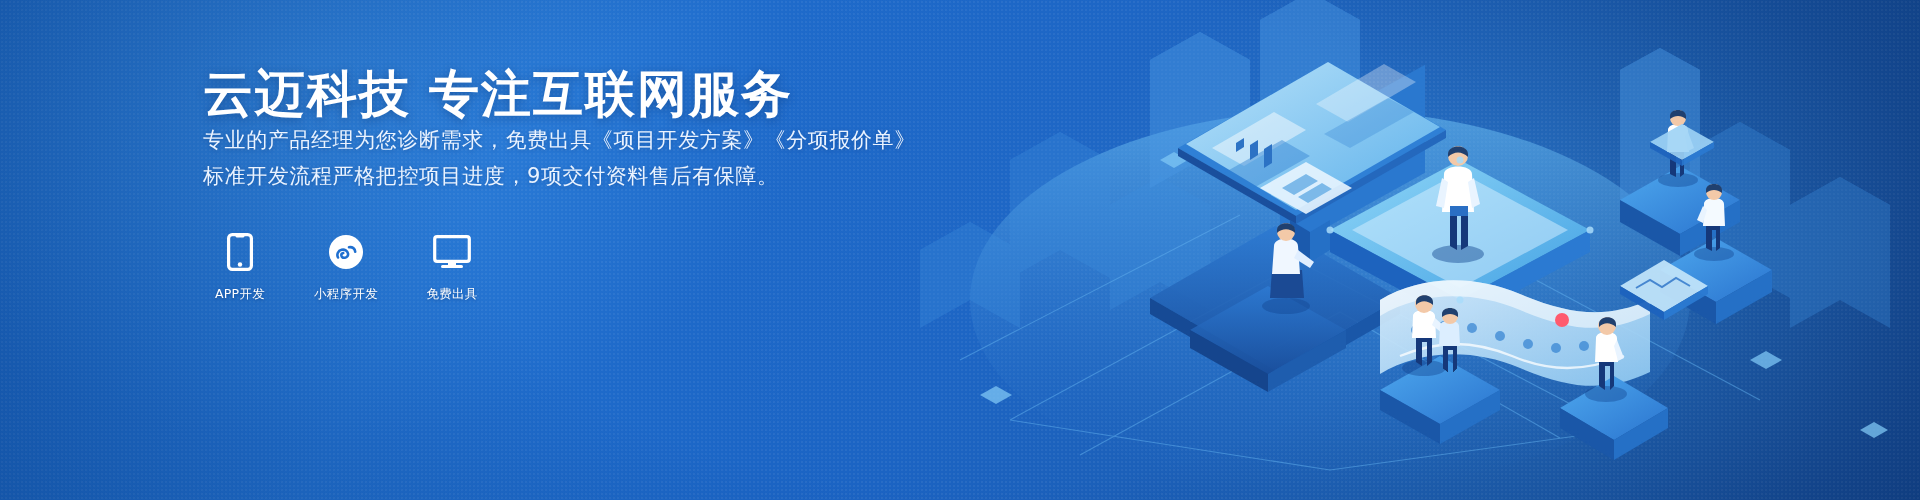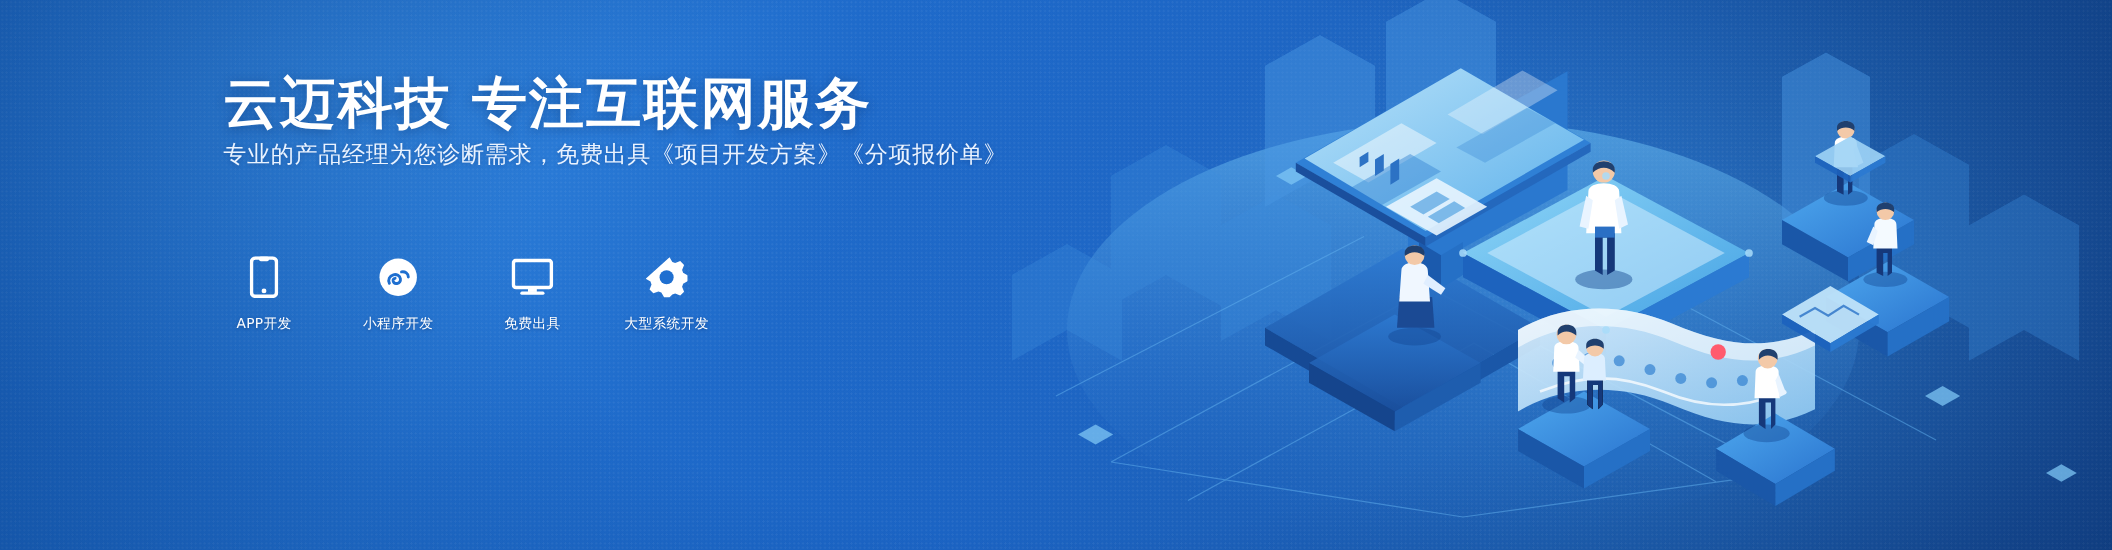--- a/index.html
+++ b/index.html
@@ -60,21 +60,21 @@
     white-space:nowrap;
     text-shadow:0 1px 4px rgba(6,36,88,.28);
   }
 
   
   .services{
     position:absolute;
     left:203px; top:232px;
     display:flex;
     align-items:flex-start;
-    gap:48px;
+    gap:32px;
     z-index:6;
   }
   .svc{
     width:74px;
     display:flex; flex-direction:column; align-items:center;
     cursor:pointer;
   }
   .svc-ico{
     height:40px; width:40px;
     display:flex; align-items:center; justify-content:center;
@@ -374,20 +374,21 @@
       </g>
     </svg>
   </div>
 
   <div class="vignette"></div>
 
   <div class="copy">
     <h1 class="headline"><span>云迈科技</span><span class="gap"></span><span>专注互联网服务</span></h1>
 
     <p class="sub">专业的产品经理为您诊断需求，免费出具《项目开发方案》《分项报价单》</p>
+    <p class="sub" style="margin-top:0">标准开发流程严格把控项目进度，9项交付资料售后有保障。</p>
   </div>
 
   <div class="services">
 
     <div class="svc">
       <span class="svc-ico">
         <svg width="26" height="38" viewBox="0 0 26 38" fill="none">
           <rect x="1.6" y="1.6" width="22.8" height="34.8" rx="3.6" stroke="#ffffff" stroke-width="3.2"></rect>
           <rect x="8.5" y="0.2" width="9" height="4.4" rx="1.6" fill="#ffffff"></rect>
           <circle cx="13" cy="31.5" r="2.2" fill="#ffffff"></circle>
@@ -412,25 +413,16 @@
       <span class="svc-ico">
         <svg width="38" height="34" viewBox="0 0 38 34" fill="none">
           <rect x="1.7" y="1.7" width="34.6" height="24.6" rx="2.4" stroke="#ffffff" stroke-width="3.2"></rect>
           <rect x="15" y="26" width="8" height="4.4" fill="#ffffff"></rect>
           <rect x="8" y="30" width="22" height="3" rx="1.5" fill="#ffffff"></rect>
         </svg>
       </span>
       <span class="svc-label">免费出具</span>
     </div>
 
-    <div class="svc">
-      <span class="svc-ico">
-        <svg width="38" height="38" viewBox="0 0 38 38" fill="none">
-          <path fill="#ffffff" d="M19 0.8l2.5 4.4c.9.2 1.8.5 2.6.9l4.6-1.8 3.5 3.5-1.8 4.6c.4.8.7 1.7.9 2.6l4.4 2.5v5l-4.4 2.5c-.2.9-.5 1.8-.9 2.6l1.8 4.6-3.5 3.5-4.6-1.8c-.8.4-1.7.7-2.6.9L19 37.2h-5l-2.5-4.4c-.9-.2-1.8-.5-2.6-.9l-4.6 1.8L.8 30.2l1.8-4.6c-.4-.8-.7-1.7-.9-2.6L-2.7 20.5" transform="translate(2.7,0)"></path>
-          <circle cx="19" cy="19" r="6.4" fill="#1f6fd0"></circle>
-        </svg>
-      </span>
-      <span class="svc-label">大型系统开发</span>
-    </div>
 
   </div>
 
 </div>
 
 </body></html>

